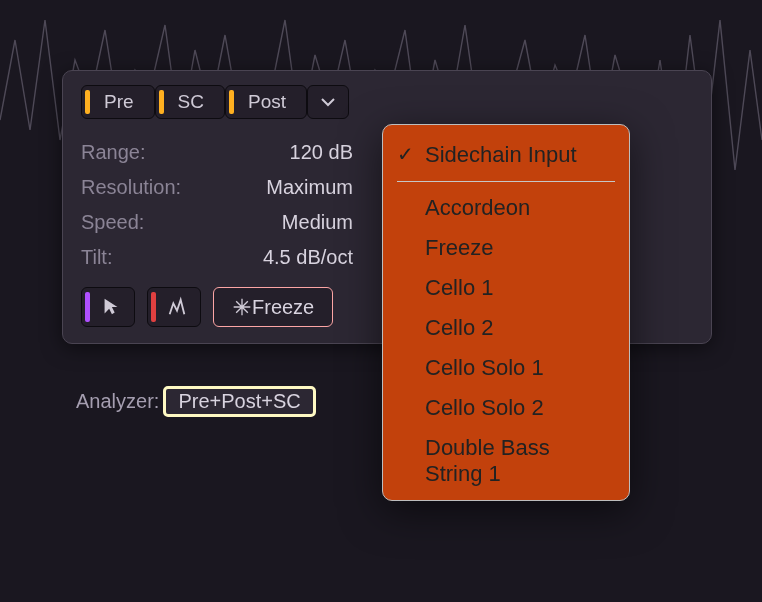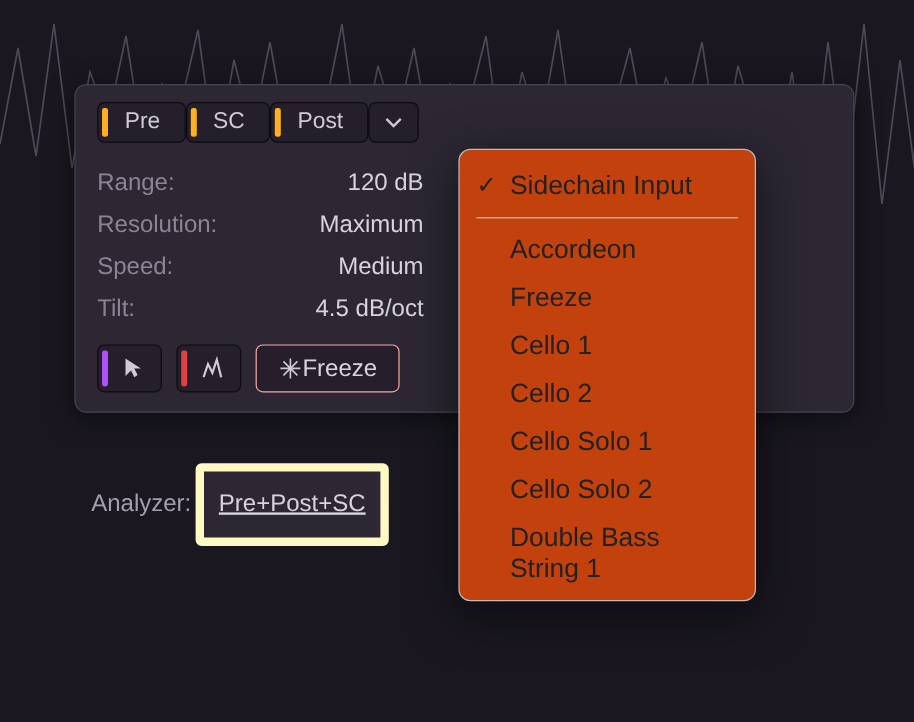--- a/index.html
+++ b/index.html
@@ -121,26 +121,25 @@
     left: 76px;
     top: 386px;
     display: flex;
     align-items: center;
     gap: 4px;
     color: #a59eb0;
     font-size: 20px;
   }
   .analyzer-val {
     background: #2c2733;
-    border: 7px solid #fef9c3;
+    border: 3px solid #fef9c3;
     border-radius: 5px;
-    padding: 16px 12px;
+    padding: 1px 12px;
     color: #d8d3df;
     cursor: pointer;
-    text-decoration: underline;
   }
   .dropdown-menu {
     position: absolute;
     left: 382px;
     top: 124px;
     width: 248px;
     background: #c2410c;
     border: 1px solid #bdbdbd;
     border-radius: 10px;
     box-shadow: 0 10px 40px rgba(0,0,0,0.55);

